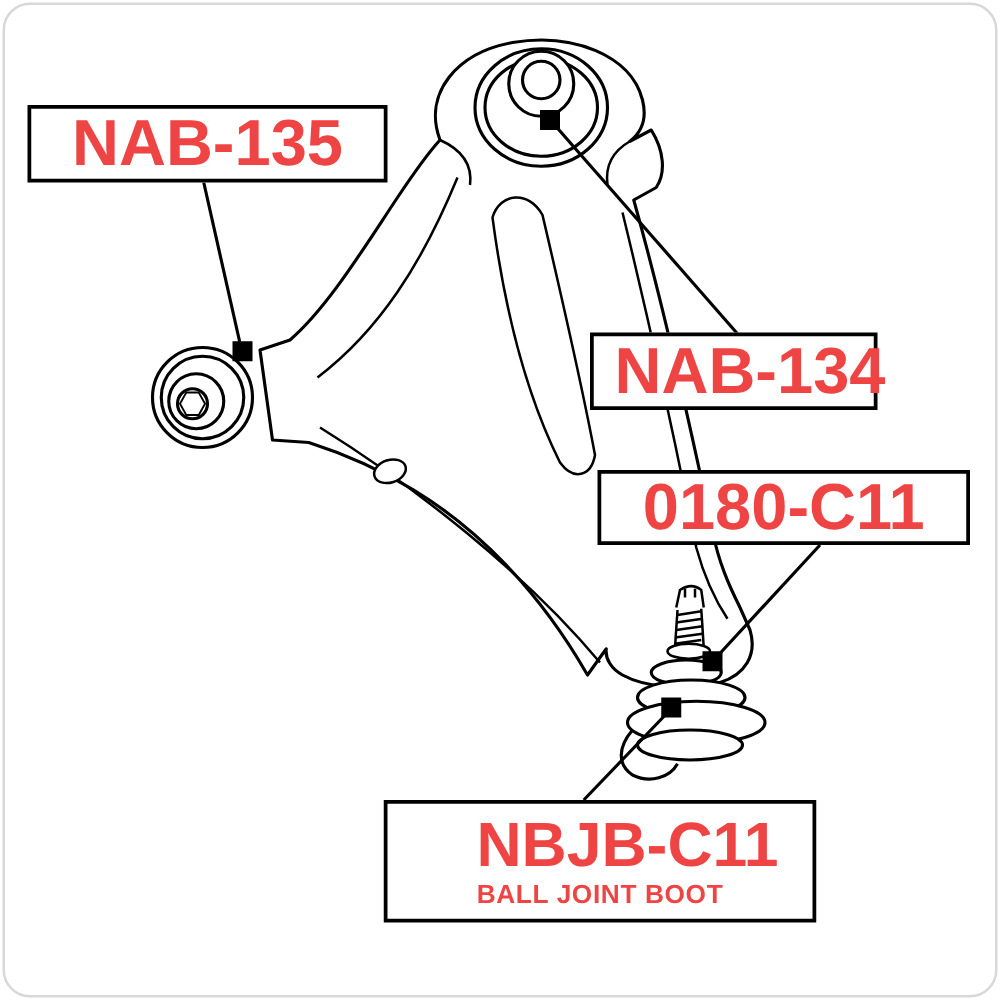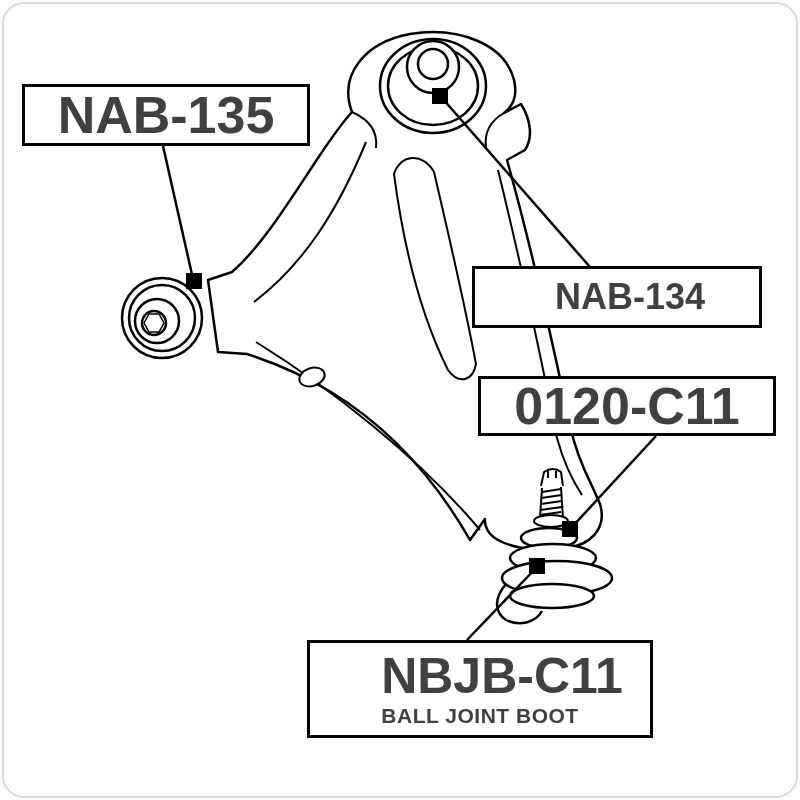--- a/index.html
+++ b/index.html
@@ -8,25 +8,25 @@
     font-family:"Liberation Sans",sans-serif;
   }
   #frame{
     position:absolute;left:2px;top:2px;right:2px;bottom:2px;
     border:2px solid #d8d8d8;border-radius:22px;pointer-events:none;
   }
   svg{position:absolute;left:0;top:0;}
   .label-box{
     position:absolute;background:#ffffff;border:3px solid #000000;
     display:flex;align-items:center;justify-content:center;
-    font-weight:bold;color:#404040;box-sizing:border-box;
+    font-weight:bold;color:#ef4444;box-sizing:border-box;
     white-space:nowrap;
   }
   #label-nab135{left:22px;top:84px;width:288px;height:62px;font-size:52px;}
-  #label-nab134{left:472px;top:266px;width:290px;height:62px;font-size:36px;padding-left:26px;}
+  #label-nab134{left:472px;top:266px;width:230px;height:62px;font-size:52px;padding-left:26px;}
   #label-0220 {left:478px;top:376px;width:298px;height:60px;font-size:52px;}
   #label-nbjb {left:307px;top:640px;width:346px;height:98px;flex-direction:column;justify-content:center;gap:2px;}
   #label-nbjb .big{font-size:50px;line-height:52px;margin-left:44px;}
   #label-nbjb .sub{font-size:21px;line-height:24px;letter-spacing:0.5px;}
 </style>
 </head>
 <body>
 
 <div id="stage">
 
@@ -126,21 +126,21 @@
 
   <div id="label-nab135" class="label-box">
     <span>NAB-135</span>
   </div>
 
   <div id="label-nab134" class="label-box">
     <span>NAB-134</span>
   </div>
 
   <div id="label-0220" class="label-box">
-    <span>0120-C11</span>
+    <span>0180-C11</span>
   </div>
 
   <div id="label-nbjb" class="label-box">
     <span class="big">NBJB-C11</span>
     <span class="sub">BALL JOINT BOOT</span>
   </div>
 
   <div id="frame"></div>
 </div>
 

